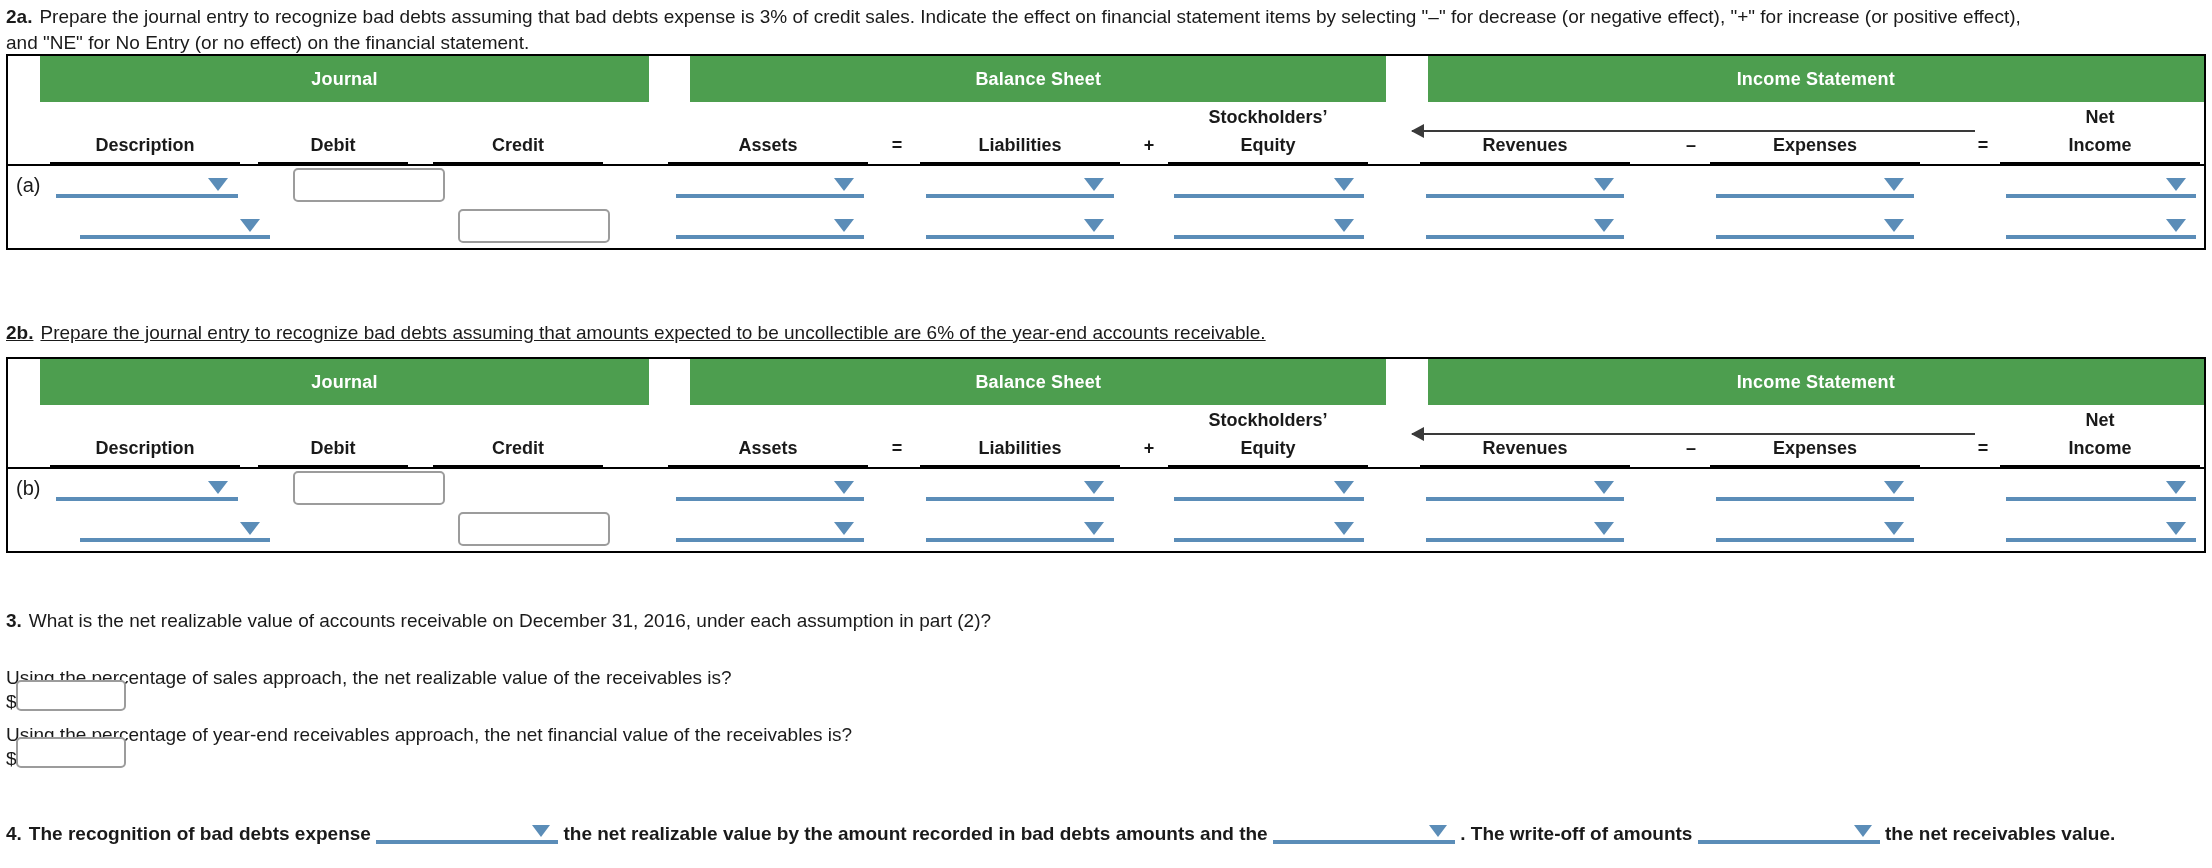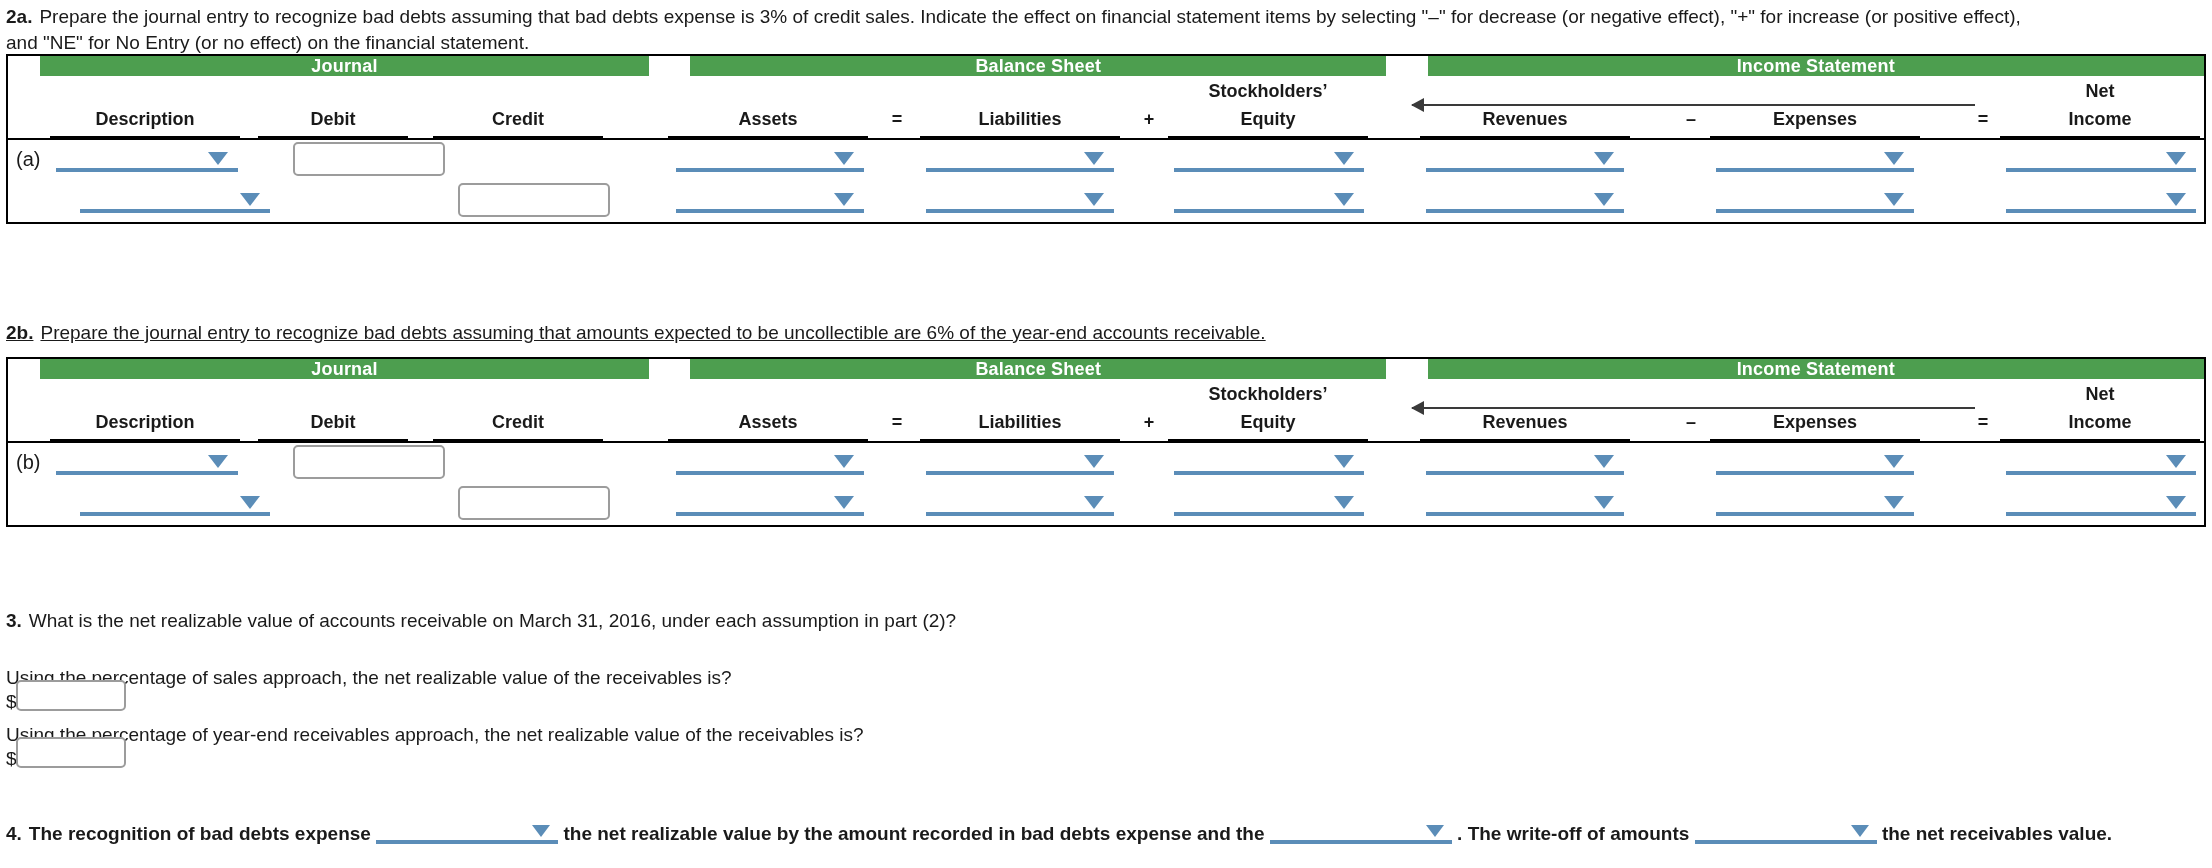--- a/index.html
+++ b/index.html
@@ -34,21 +34,21 @@
     position: absolute;
     left: 6px;
     width: 2200px;
     border: 2px solid #000;
     box-sizing: border-box;
     background: #fff;
   }
 
   .band {
     display: flex;
-    height: 20px;
+    height: 46px;
     align-items: stretch;
     margin-left: 32px;
   }
   .band-cell {
     background: #4d9e4f;
     color: #ffffff;
     font-weight: bold;
     font-size: 18px;
     display: flex;
     align-items: center;
@@ -445,40 +445,40 @@
       <div class="dd" style="left:1998px;top:6px; width:190px;">
           <span class="tri"></span>
           <span class="rule"></span>
         </div>
     </div>
 
   </div>
 </div>
 
 <div class="prompt" style="left:6px; top:608px;">
-  <span class="qnum">3.</span><span>What is the net realizable value of accounts receivable on March 31, 2016, under each assumption in part (2)?</span>
+  <span class="qnum">3.</span><span>What is the net realizable value of accounts receivable on December 31, 2016, under each assumption in part (2)?</span>
 </div>
 
 <div class="prompt" style="left:6px; top:665px;text-align:center;">
   <span>Using the percentage of sales approach, the net realizable value of the receivables is?</span>
 </div>
 <div class="money" style="left:6px; top:680px;">
   <span class="dollar">$</span>
   <span class="mbox"></span>
 </div>
 
 <div class="prompt" style="left:6px; top:722px;">
-  <span>Using the percentage of year-end receivables approach, the net realizable value of the receivables is?</span>
+  <span>Using the percentage of year-end receivables approach, the net financial value of the receivables is?</span>
 </div>
 <div class="money" style="left:6px; top:737px;">
   <span class="dollar">$</span>
   <span class="mbox"></span>
 </div>
 
 <div class="q4" style="left:6px; top:818px;">
   <span class="qnum">4.</span><span class="txt">The recognition of bad debts expense</span>
   <span class="inline-dd" style="width:182px;"><span class="tri"></span><span class="rule"></span></span>
-  <span class="txt">the net realizable value by the amount recorded in bad debts expense and the</span>
+  <span class="txt">the net realizable value by the amount recorded in bad debts amounts and the</span>
   <span class="inline-dd" style="width:182px;"><span class="tri"></span><span class="rule"></span></span>
   <span class="txt">. The write-off of amounts</span>
   <span class="inline-dd" style="width:182px;"><span class="tri"></span><span class="rule"></span></span>
   <span class="txt">the net receivables value.</span>
 </div>
 
 </body></html>

